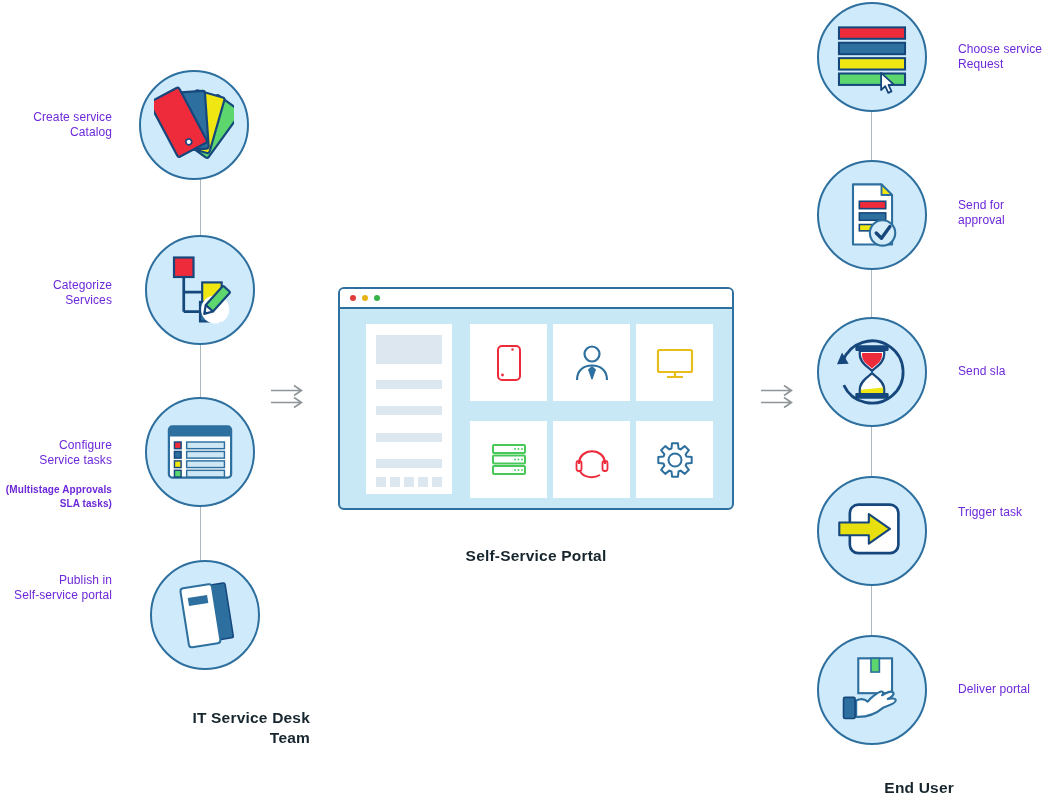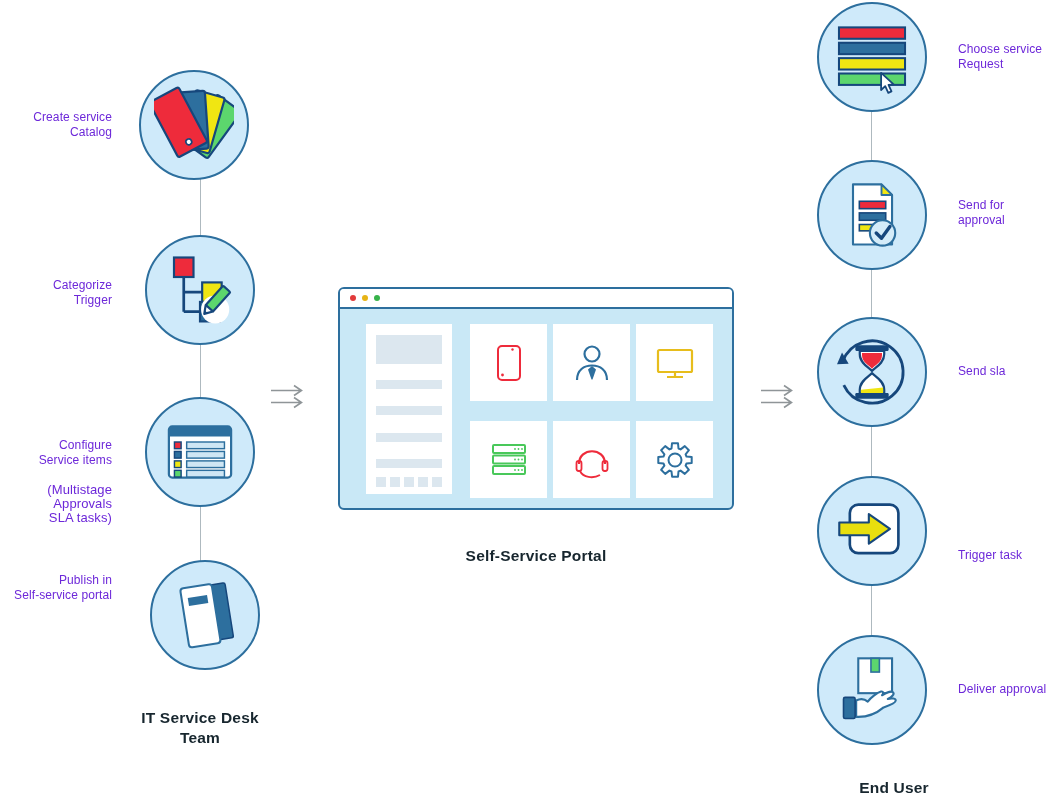--- a/index.html
+++ b/index.html
@@ -6,23 +6,23 @@
   #canvas{position:relative;width:1052px;height:800px;background:#fff;overflow:hidden;
           font-family:"Liberation Sans", sans-serif;color:#2b3238;}
   .vline{position:absolute;width:1px;background:#aeb9bf;}
   .circle{position:absolute;width:110px;height:110px;border-radius:50%;
           background:#cfeafa;border:2px solid #2d6f9e;box-sizing:border-box;
           display:flex;align-items:center;justify-content:center;}
   .step-label{position:absolute;font-size:12px;line-height:15px;white-space:pre-line;
               color:#6d28d9;letter-spacing:.1px;}
   .lbl-right{right:940px;text-align:right;}
   .lbl-left{left:958px;text-align:left;}
-  .sublabel{font-size:13px;line-height:14px;white-space:pre-line;}
+  .sublabel{font-size:10px;line-height:14px;white-space:pre-line;font-weight:bold;}
   .col-title{position:absolute;font-weight:700;font-size:15.5px;line-height:20px;
-             color:#17262e;text-align:center;white-space:pre-line;letter-spacing:.2px;}
+             color:#17262e;text-align:right;white-space:pre-line;letter-spacing:.2px;}
   
   .browser{position:absolute;left:338px;top:287px;width:396px;height:223px;
            background:#c9e8f6;border:2px solid #2d6f9e;border-radius:6px;box-sizing:border-box;}
   .titlebar{position:absolute;left:0;top:0;right:0;height:20px;background:#fff;
             border-bottom:2px solid #2d6f9e;border-radius:4px 4px 0 0;
             display:flex;align-items:center;padding-left:10px;gap:6px;box-sizing:border-box;}
   .dot{width:6px;height:6px;border-radius:50%;}
   .dot-r{background:#e23b3b}.dot-y{background:#e7b416}.dot-g{background:#37b34a}
   .side-panel{position:absolute;left:26px;top:35px;width:86px;height:170px;background:#fff;}
   .pale{position:absolute;background:#dce7ef;}
@@ -70,41 +70,41 @@
       <rect x="36" y="47" width="18" height="18" fill="#2d6f9e" stroke="#16477c" stroke-width="2"></rect>
       <circle cx="50" cy="54" r="13" fill="#fff"></circle>
       <g transform="translate(58,38) rotate(42)">
         <rect x="-4.5" y="-4" width="9" height="24" rx="1" fill="#5cd66d" stroke="#16477c" stroke-width="2"></rect>
         <polygon points="-4.5,20 4.5,20 0,27" fill="#fdfdfd" stroke="#16477c" stroke-width="2" stroke-linejoin="round"></polygon>
         <polygon points="-1.6,24.3 1.6,24.3 0,27" fill="#16477c"></polygon>
       </g>
     </svg>
   </div>
   <div class="step-label lbl-right" style="top:278px;">Categorize
-Trigger</div>
+Services</div>
 
   <div class="circle" style="left:145px;top:397px;">
     <svg width="80" height="80" viewBox="0 0 72 72">
       <rect x="8" y="13" width="56" height="46" rx="3" fill="#fff" stroke="#2d6f9e" stroke-width="2"></rect>
       <path d="M8,16 Q8,13 11,13 H61 Q64,13 64,16 V22 H8 Z" fill="#2d6f9e"></path>
       <g stroke-width="1.3">
         <rect x="13" y="27" width="6" height="6" fill="#ee2b3b" stroke="#16477c"></rect>
           <rect x="24" y="27" width="34" height="6" fill="#cfe6f4" stroke="#2d6f9e"></rect>
         <rect x="13" y="35.5" width="6" height="6" fill="#2d6f9e" stroke="#16477c"></rect>
           <rect x="24" y="35.5" width="34" height="6" fill="#cfe6f4" stroke="#2d6f9e"></rect>
         <rect x="13" y="44" width="6" height="6" fill="#f0e612" stroke="#16477c"></rect>
           <rect x="24" y="44" width="34" height="6" fill="#cfe6f4" stroke="#2d6f9e"></rect>
         <rect x="13" y="52.5" width="6" height="6" fill="#5cd66d" stroke="#16477c"></rect>
           <rect x="24" y="52.5" width="34" height="6" fill="#cfe6f4" stroke="#2d6f9e"></rect>
       </g>
     </svg>
   </div>
   <div class="step-label lbl-right" style="top:423px;">
     <div>Configure
-Service items</div>
+Service tasks</div>
     <div class="sublabel">(Multistage Approvals
 SLA tasks)</div>
   </div>
 
   <div class="circle" style="left:150px;top:560px;">
     <svg width="74" height="74" viewBox="0 0 72 72">
       <g transform="rotate(-9 36 36)">
         <rect x="38" y="8" width="22" height="54" rx="2" fill="#2d6f9e" stroke="#16477c" stroke-width="1.5"></rect>
         <rect x="16" y="7" width="31" height="58" rx="3" fill="#fff" stroke="#2d6f9e" stroke-width="2"></rect>
         <rect x="22" y="17" width="19" height="8" fill="#2d6f9e"></rect>
@@ -251,30 +251,30 @@
     </svg>
   </div>
   <div class="step-label lbl-left" style="top:364px;">Send sla</div>
 
   <div class="circle" style="left:817px;top:476px;">
     <svg width="76" height="76" viewBox="0 0 72 72">
       <rect x="15" y="11" width="46" height="46" rx="8" fill="#fff" stroke="#16477c" stroke-width="2.5"></rect>
       <polygon points="5,28 33,28 33,20 53,34 33,48 33,40 5,40" fill="#e8df0e" stroke="#16477c" stroke-width="2" stroke-linejoin="round"></polygon>
     </svg>
   </div>
-  <div class="step-label lbl-left" style="top:548px;">Trigger task</div>
+  <div class="step-label lbl-left" style="top:505px;">Trigger task</div>
 
   <div class="circle" style="left:817px;top:635px;">
     <svg width="76" height="76" viewBox="0 0 72 72">
       <rect x="23" y="6" width="32" height="33" fill="#fff" stroke="#2d6f9e" stroke-width="2"></rect>
       <rect x="35" y="6" width="8" height="13" fill="#5cd66d" stroke="#2d6f9e" stroke-width="1.5"></rect>
       <path d="M21,46 C26,43.5 29,44.5 32,47 C35,43 41,38.5 44.5,37.5 C46.5,37 47.5,38.8 45.5,41
                C49.5,38.5 54.5,36.8 56,38.3 C57.5,39.8 55,42.5 51,44.5
                C55,43.5 58.5,44 58.5,46 C58.5,48 53,50.5 47,52.5
                C40,58.5 31,61.5 23,61.5 L21,61.5 Z" fill="#fff" stroke="#2d6f9e" stroke-width="2" stroke-linejoin="round"></path>
       <rect x="9" y="43" width="11" height="20" rx="1.5" fill="#2d6f9e" stroke="#16477c" stroke-width="1.5"></rect>
     </svg>
   </div>
-  <div class="step-label lbl-left" style="top:682px;">Deliver approval</div>
+  <div class="step-label lbl-left" style="top:682px;">Deliver portal</div>
 
   <div class="col-title" style="left:834px;top:778px;width:120px;">End User</div>
 
 </div>
 
 </body></html>

